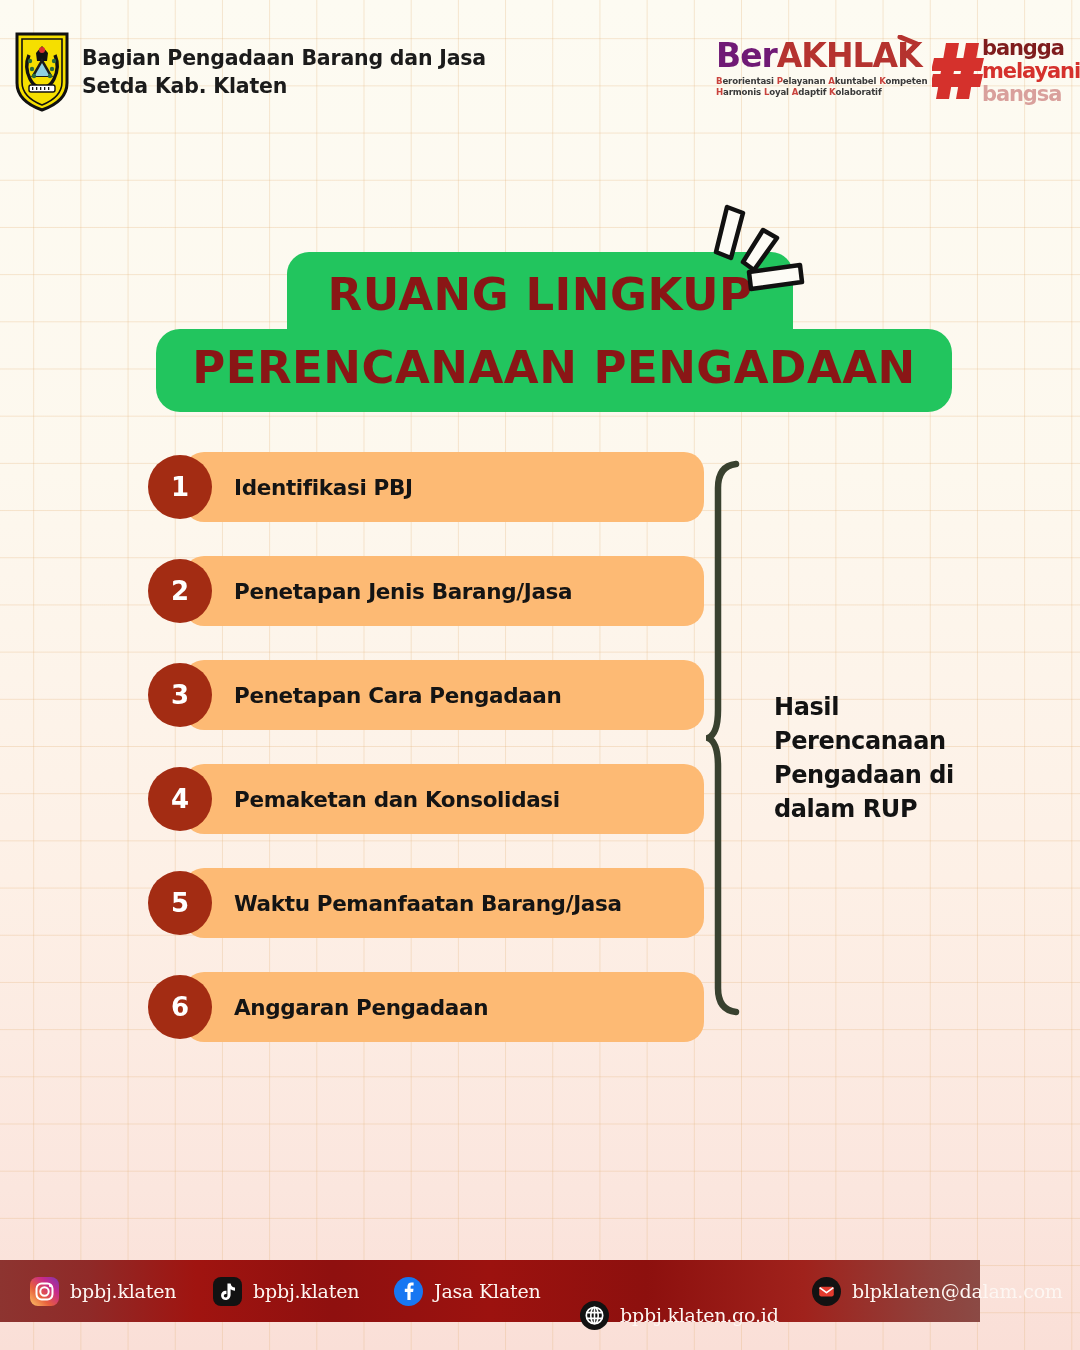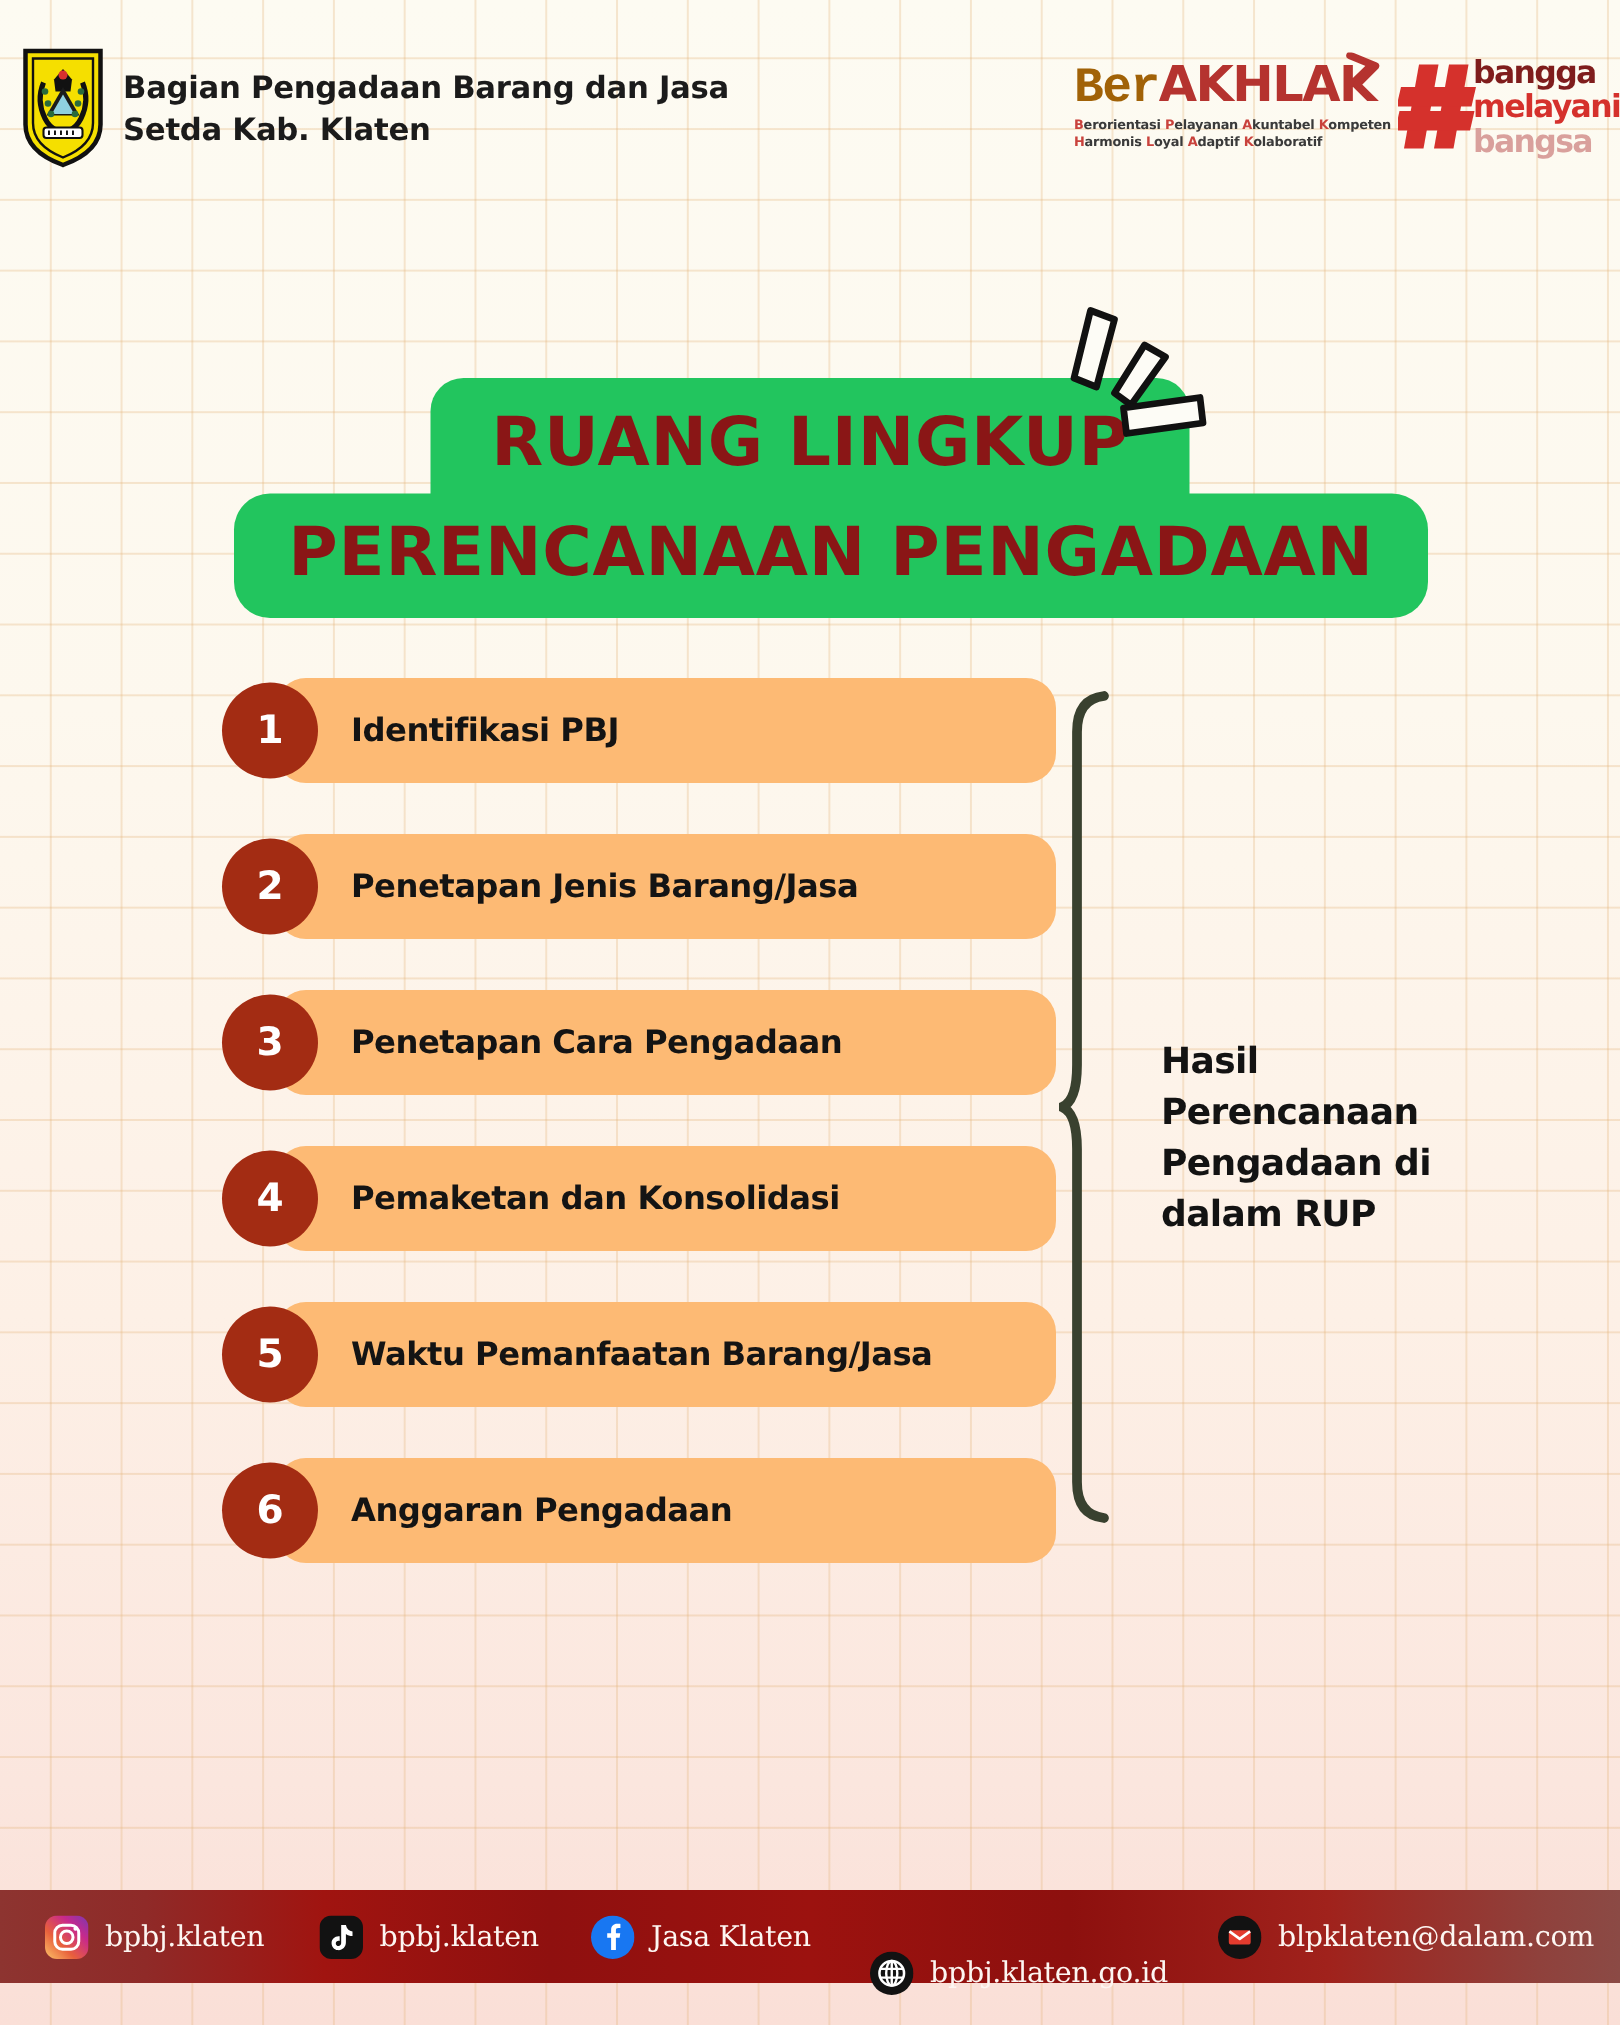--- a/index.html
+++ b/index.html
@@ -33,21 +33,21 @@
   }
   #org-text .l2 { display:block; }
 
   
   #berakhlak { position:absolute; left:716px; top:22px; width:200px; height:68px; }
   #berakhlak .word {
     font-family:"DejaVu Sans", sans-serif;
     font-size:33px; font-weight:700; color:#b5332f; letter-spacing:-1px;
     line-height:1;
   }
-  #berakhlak .word .light { color:#a16207;font-family:Liberation Mono, monospace; }
+  #berakhlak .word .light { color:#701a75; }
   #berakhlak .arrow { position:absolute; right:-6px; top:-4px; }
   #berakhlak .tag {
     margin-top:4px;
     font-family:"DejaVu Sans", sans-serif;
     font-size:8.6px; font-weight:600; line-height:1.32; color:#3a3a3a;
     letter-spacing:-0.15px; white-space:nowrap;
   }
   #berakhlak .tag i { font-style:normal; color:#c9423c; }
 
   
@@ -119,21 +119,21 @@
   #brace { position:absolute; left:706px; top:458px; width:40px; height:560px; }
   #result {
     position:absolute; left:774px; top:690px; width:240px;
     font-family:"DejaVu Sans", sans-serif;
     font-size:24px; font-weight:700; color:#131313;
     line-height:1.42; letter-spacing:-0.4px;
   }
 
   
   #footer {
-    position:absolute; left:0; bottom:28px; width:1080px; height:62px;
+    position:absolute; left:0; bottom:28px; width:980px; height:62px;
     background: linear-gradient(to right,
        #8d3430 0%, #8f2a28 9%, #a01410 20%, #8f100f 34%,
        #9c120f 50%, #8d100e 66%, #a0221c 82%, #8f413c 95%, #8b4a45 100%);
     display:flex; align-items:center;
   }
   .social {
     display:flex; align-items:center; gap:11px;
     color:#fdf6f2;
     font-family:"DejaVu Serif", serif;
     font-size:19px; letter-spacing:-0.2px; white-space:nowrap;

